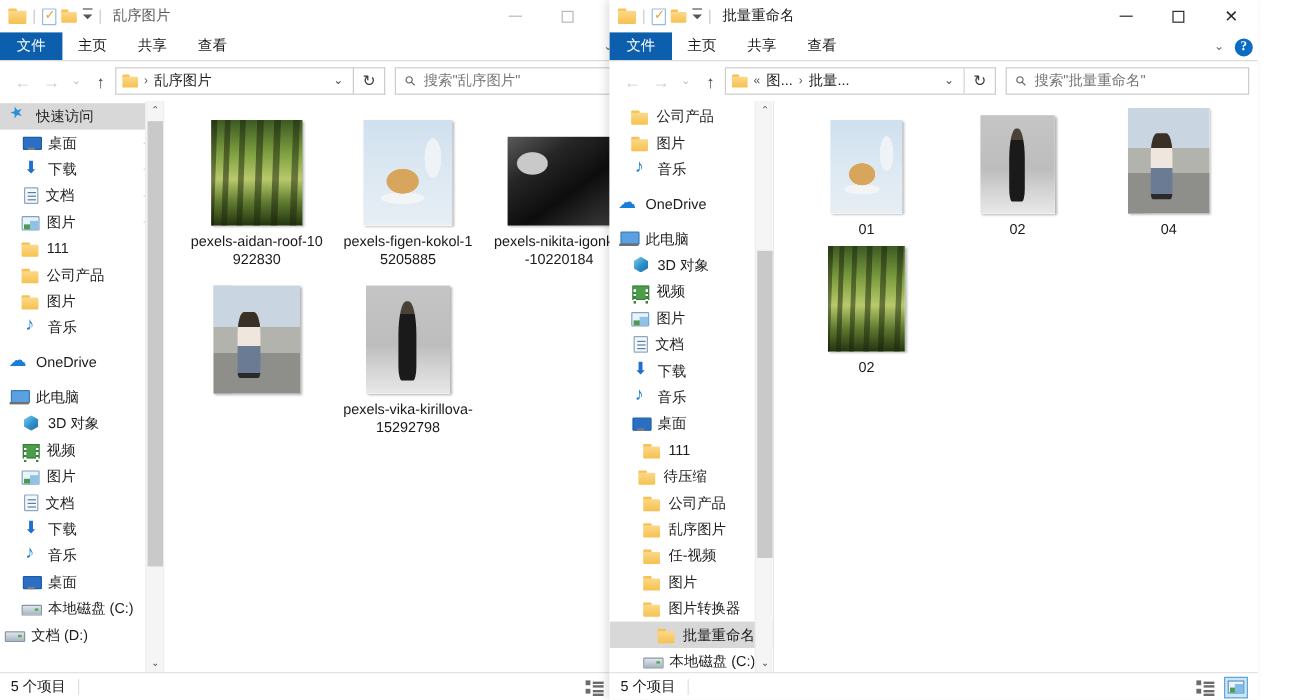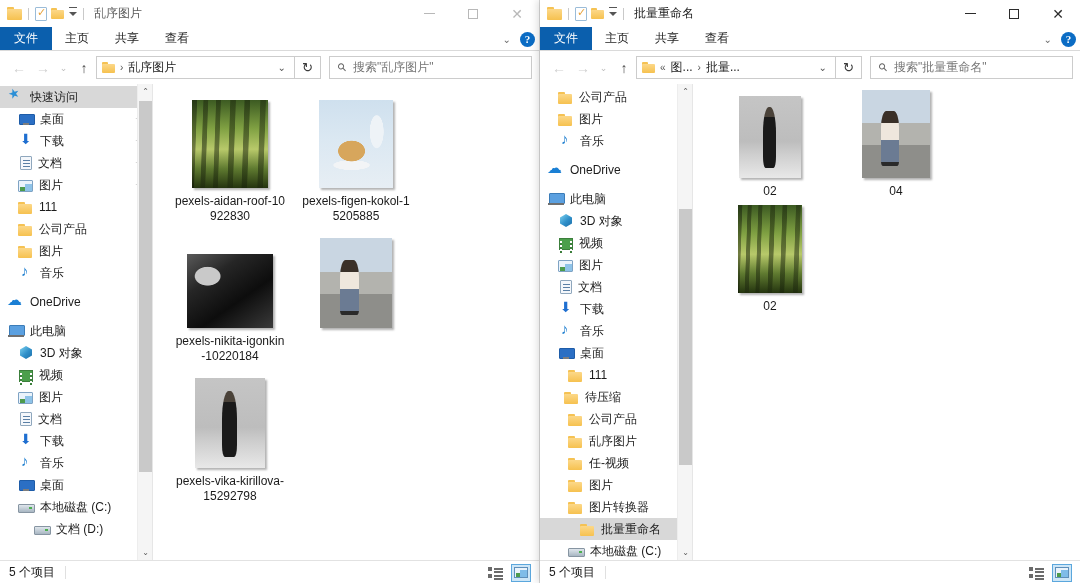--- a/index.html
+++ b/index.html
@@ -13,21 +13,21 @@
   }
   .desktop { position: relative; width: 1080px; height: 583px; background:#ffffff; }
 
   
   .window {
     position: absolute; top: 0; height: 583px;
     background: #ffffff;
     display: flex; flex-direction: column;
   }
   #win-left  { left: 0;   width: 540px; border-right: 1px solid #d9d9d9; }
-  #win-right { left: 540px; width: 540px; box-shadow: -3px 0 7px rgba(0,0,0,0.12); justify-content: center; }
+  #win-right { left: 508px; width: 540px; box-shadow: -3px 0 7px rgba(0,0,0,0.12); justify-content: center; }
 
   
   .titlebar {
     height: 27px; background: #ffffff;
     display: flex; align-items: center;
     flex: none;
     position: relative;
   }
   .qat { display: flex; align-items: center; gap: 4px; padding-left: 7px; }
   .qat-sep { width: 1px; height: 12px; background: #c9c9c9; margin: 0 2px; }
@@ -123,21 +123,21 @@
   .searchbox {
     width: 203px; height: 23px; border: 1px solid #cccccc; margin-left: 8px;
     display:flex; align-items:center; gap:7px; padding: 0 8px; background:#fff; flex: none;
   }
   .search-ico { font-size: 11px; color: #666; transform: rotate(-45deg); display:inline-block; }
   .search-ph { font-size: 12px; color: #767676; white-space: nowrap; }
 
   
   .winbody { flex: 1 1 auto; display:flex; min-height: 0; }
   .navpane {
-    width: 152px; flex: none; position: relative; background:#fff;
+    width: 136px; flex: none; position: relative; background:#fff;
     overflow: hidden; border-right: 0;
   }
   .navpane .inner { padding-top: 2px; }
   .nav-item {
     height: 22px; display:flex; align-items:center; gap: 6px; font-size: 12px;
     color: #1c1c1c; white-space: nowrap; padding-right: 4px;
   }
   .nav-item.selected { background: #d8d8d8; }
   .nav-item .label { overflow: hidden; text-overflow: clip; }
   .nav-item .pin { margin-left: auto; color: #aaa; font-size: 10px; transform: rotate(40deg); }
@@ -457,21 +457,21 @@
               <span class="label">音乐</span>
             </div>
             <div class="nav-item" style="padding-left: 18px;">
               <span class="ni ni-desktop"></span>
               <span class="label">桌面</span>
             </div>
             <div class="nav-item" style="padding-left: 18px;">
               <span class="ni ni-disk"></span>
               <span class="label">本地磁盘 (C:)</span>
             </div>
-            <div class="nav-item" style="padding-left: 34px;">
+            <div class="nav-item" style="padding-left: 4px;">
               <span class="ni ni-disk"></span>
               <span class="label">文档 (D:)</span>
             </div>
           </div>
         <div class="vscroll">
           <div class="arrow up">⌃</div>
           <div class="thumb" style="top:17px;bottom:88px;"></div>
           <div class="arrow dn">⌄</div>
         </div>
       </div>
@@ -676,20 +676,26 @@
           <div class="arrow up">⌃</div>
           <div class="thumb" style="top:125px;bottom:95px;"></div>
           <div class="arrow dn">⌄</div>
         </div>
       </div>
       <div class="pane-divider"></div>
       <div class="filepane">
         <div class="grid" id="grid-right">
             <div class="tile compact">
               <div class="thumb-wrap">
+                <div class="thumb art-pancake" style="width: 60px; height: 78px;"></div>
+              </div>
+              <div class="fname">01</div>
+            </div>
+            <div class="tile compact">
+              <div class="thumb-wrap">
                 <div class="thumb art-bw-dress" style="width: 62px; height: 82px;"></div>
               </div>
               <div class="fname">02</div>
             </div>
             <div class="tile compact">
               <div class="thumb-wrap">
                 <div class="thumb art-street" style="width: 68px; height: 88px;"></div>
               </div>
               <div class="fname">04</div>
             </div>

